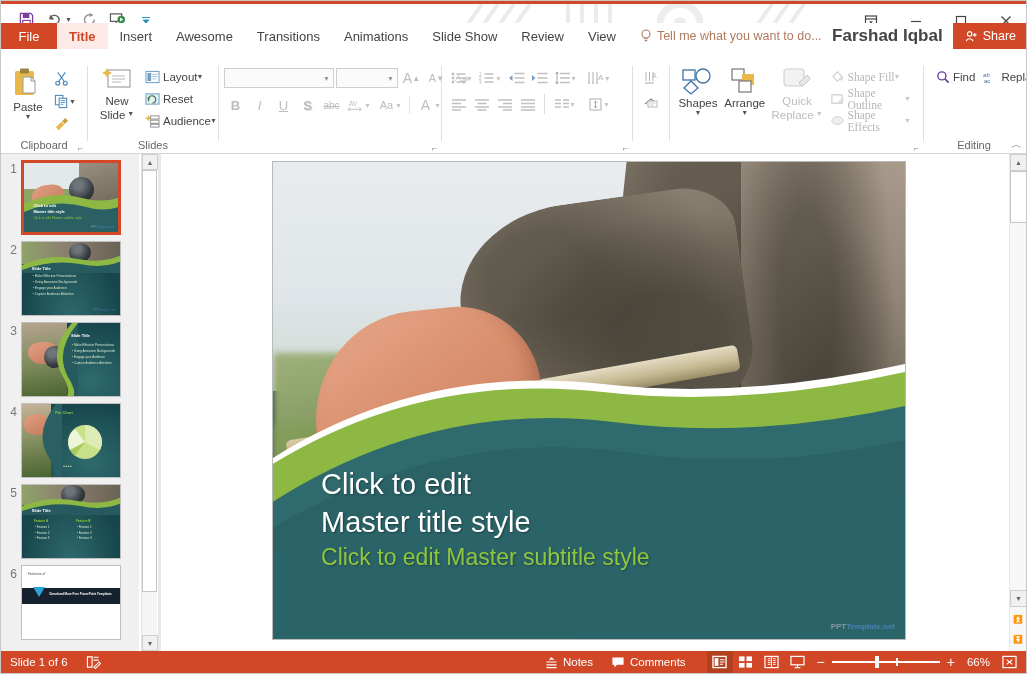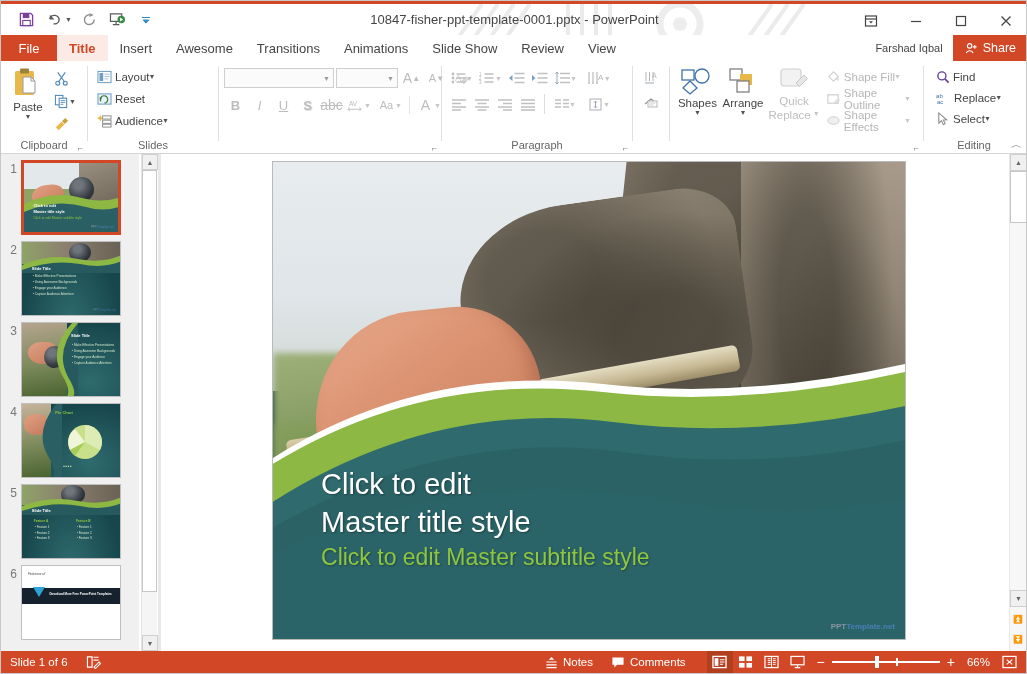--- a/index.html
+++ b/index.html
@@ -31,42 +31,42 @@
     width: 45px; height: 28px; display: flex; align-items: center; justify-content: center;
     cursor: pointer; color: #444;
   }
   .tb-watermark {
     position: absolute; right: 160px; top: 0; width: 420px; height: 34px;
     opacity: .5; pointer-events: none; overflow: hidden;
   }
 
   
   .tabstrip {
-    position: absolute; left: 0; top: 34px; width: 1027px; height: 26px;
+    position: absolute; left: 0; top: 22px; width: 1027px; height: 26px;
     background: #fff; display: flex; align-items: flex-end;
   }
   .tab-file {
     width: 56px; height: 26px; background: #d24726; color: #fff;
     display: flex; align-items: center; justify-content: center;
     font-size: 13px; cursor: pointer;
   }
   .tab {
     height: 26px; padding: 0 12px; display: flex; align-items: center;
     font-size: 13px; color: #444; cursor: pointer;
   }
   .tab.active { background: #fbeae6; color: #d24726; font-weight: bold; }
   .tellme {
     display: flex; align-items: center; gap: 5px; margin-left: 12px;
     font-size: 12.5px; color: #a06a4e; cursor: text; height: 26px;
   }
   .tellme .placeholder { color: #b07a5e; font-style: normal; }
   .user-area {
     position: absolute; right: 0; top: 0; height: 26px; display: flex; align-items: center;
   }
-  .username { font-size: 11px; color: #444; padding-right: 10px; cursor: pointer; }
+  .username { font-size: 17px; color: #444; padding-right: 10px; cursor: pointer; font-weight: bold; }
   .share-btn {
     background: #d24726; color: #fff; height: 26px; padding: 0 12px;
     display: flex; align-items: center; gap: 5px; font-size: 12.5px; cursor: pointer;
   }
 
   
   .ribbon {
     position: absolute; left: 0; top: 60px; width: 1027px; height: 93px;
     background: #fff; border-bottom: 1px solid #d4d4d4;
     display: flex;
@@ -84,21 +84,21 @@
   .bigbtn {
     display: flex; flex-direction: column; align-items: center; justify-content: flex-start;
     padding: 2px 5px; cursor: pointer; min-width: 44px;
   }
   .bigbtn .lbl { font-size: 11.5px; color: #444; line-height: 12px; text-align: center; margin-top: 2px; }
   .bigbtn .caret { font-size: 7px; color: #555; line-height: 8px; }
   .smallbtn {
     display: flex; align-items: center; gap: 3px; padding: 2px 4px;
     font-size: 11.5px; color: #444; cursor: pointer; height: 21px;
   }
-  .smallbtn.dis { color: #b6b6b6; cursor: default; }
+  .smallbtn.dis { color: #b6b6b6; cursor: default; font-family: Liberation Serif, serif; }
   .icobox { display: inline-flex; align-items: center; justify-content: center; }
   .tool {
     width: 23px; height: 22px; display: flex; align-items: center; justify-content: center;
     cursor: pointer; font-size: 13px; color: #555;
   }
   .tool.dis, .tool.dis:hover { color: #bdbdbd; background: transparent; cursor: default; }
   .ribrow { display: flex; align-items: center; }
   .fontbox {
     height: 20px; border: 1px solid #cfcfcf; background: #fbfbfb;
     display: flex; align-items: center; justify-content: flex-end;
@@ -324,21 +324,20 @@
         <path d="M11.7 5.9 L15 8 L11.7 10.1 Z" fill="#fff"></path>
       </svg>
     </div>
     <div class="qat-btn">
       <svg width="12" height="12" viewBox="0 0 12 12">
         <path d="M2 3.5h8 M3.5 6h5 M6 8.8 L3.6 6.2 h4.8 Z" stroke="#2d8fbf" stroke-width="1.1" fill="#2d8fbf"></path>
       </svg>
     </div>
   </div>
 
-  <div class="title-text">10847-fisher-ppt-template-0001.pptx - PowerPoint</div>
 
   <div class="winbtns">
     <div class="winbtn">
       <svg width="14" height="14" viewBox="0 0 14 14">
         <rect x="1.5" y="2" width="11" height="10" fill="none" stroke="#444" stroke-width="1.2"></rect>
         <path d="M1.5 5 h11" stroke="#444" stroke-width="1.2"></path>
         <path d="M7 9.6 L5 7.3 h4 Z" fill="#444"></path>
       </svg>
     </div>
     <div class="winbtn">
@@ -363,20 +362,29 @@
   <div class="tab-file">File</div>
   <div class="tab active">Title</div>
   <div class="tab">Insert</div>
   <div class="tab">Awesome</div>
   <div class="tab">Transitions</div>
   <div class="tab">Animations</div>
   <div class="tab">Slide Show</div>
   <div class="tab">Review</div>
   <div class="tab">View</div>
 
+  <div class="tellme">
+    <span class="icobox">
+      <svg width="12" height="14" viewBox="0 0 12 14">
+        <path d="M6 1 A4 4 0 0 0 6 9 A4 4 0 0 0 6 1 Z" fill="none" stroke="#b07a5e" stroke-width="1.1"></path>
+        <path d="M4.3 9.8 h3.4 M4.8 11.6 h2.4" stroke="#b07a5e" stroke-width="1.1"></path>
+      </svg>
+    </span>
+    <span class="placeholder">Tell me what you want to do...</span>
+  </div>
 
   <div class="user-area">
     <span class="username">Farshad Iqbal</span>
     <div class="share-btn">
       <span class="icobox">
         <svg width="13" height="13" viewBox="0 0 14 14">
           <circle cx="5" cy="4.2" r="2.4" fill="none" stroke="#fff" stroke-width="1.2"></circle>
           <path d="M1.4 12 A3.8 3.8 0 0 1 8.6 12" fill="none" stroke="#fff" stroke-width="1.2"></path>
           <path d="M10.5 3.3 v4 M8.5 5.3 h4" stroke="#fff" stroke-width="1.2"></path>
         </svg>
@@ -428,20 +436,34 @@
         </div>
       </div>
     </div>
     <div class="rgroup-label">Clipboard</div>
     <span class="dlg-launcher">⌐</span>
   </div>
   <div class="rgroup-sep"></div>
 
   <div class="rgroup" style="width:130px">
     <div class="rgroup-body">
+      <div class="bigbtn" style="min-width:48px">
+        <span class="icobox">
+          <svg width="30" height="26" viewBox="0 0 30 26">
+            <rect x="6" y="3" width="22" height="17" fill="#fff" stroke="#9a9a9a" stroke-width="1.1"></rect>
+            <path d="M10 9h13 M10 12h13 M10 15h9" stroke="#b9b9b9" stroke-width="1.1"></path>
+            <path d="M5 1 l1.6 3.3 L10 6 l-3.4 1.7 L5 11 L3.4 7.7 L0 6 l3.4-1.7 Z" fill="#e8b84b"></path>
+          </svg>
+        </span>
+        <span class="lbl">New</span>
+        <span style="display:flex;align-items:center;gap:2px">
+          <span class="lbl">Slide</span>
+          <span class="caret">▼</span>
+        </span>
+      </div>
       <div style="display:flex;flex-direction:column;gap:1px;padding-top:1px">
         <div class="smallbtn">
           <span class="icobox">
             <svg width="15" height="14" viewBox="0 0 16 15">
               <rect x="1" y="1.5" width="14" height="12" fill="#fff" stroke="#6e9ec4" stroke-width="1.1"></rect>
               <rect x="2.6" y="3.2" width="4" height="8.6" fill="#6e9ec4"></rect>
               <path d="M8 4.5h5.5 M8 7h5.5 M8 9.5h4" stroke="#9db9d4" stroke-width="1"></path>
             </svg>
           </span>
           <span>Layout</span>
@@ -493,21 +515,21 @@
             <text x="1" y="11" font-size="10" fill="#c4c4c4" font-family="Liberation Sans">A</text>
             <path d="M8 11 l5-5 2.5 2.5 -5 5 z" fill="#dcdcdc" stroke="#c4c4c4" stroke-width=".8"></path>
           </svg>
         </div>
       </div>
       <div class="ribrow" style="gap:1px;margin-top:5px">
         <div class="tool dis" style="font-weight:bold">B</div>
         <div class="tool dis" style="font-style:italic">I</div>
         <div class="tool dis" style="text-decoration:underline">U</div>
         <div class="tool dis" style="font-weight:bold;text-shadow:1px 1px 0 #ddd">S</div>
-        <div class="tool dis" style="font-size:14px;text-decoration:line-through">abc</div>
+        <div class="tool dis" style="font-size:10px;text-decoration:line-through">abc</div>
         <div class="tool dis">
           <svg width="17" height="15" viewBox="0 0 18 16">
             <text x="2" y="8" font-size="7" fill="#bdbdbd" font-family="Liberation Sans">AV</text>
             <path d="M1 12 h14 M1 12 l2-2 M1 12 l2 2 M15 12 l-2-2 M15 12 l-2 2" stroke="#bdbdbd" stroke-width="1" fill="none"></path>
           </svg>
         </div>
         <span class="qat-caret" style="color:#c6c6c6">▼</span>
         <div class="tool dis" style="font-size:11px">Aa</div>
         <span class="qat-caret" style="color:#c6c6c6">▼</span>
         <div style="width:1px;height:18px;background:#e4e4e4;margin:0 3px"></div>
@@ -598,21 +620,20 @@
         <span class="qat-caret" style="color:#c6c6c6">▼</span>
         <div class="tool dis" style="margin-left:5px">
           <svg width="17" height="15" viewBox="0 0 17 15">
             <rect x="3" y="2" width="11" height="11" fill="none" stroke="#b5b5b5" stroke-width="1.1"></rect>
             <path d="M8.5 4 v7 M8.5 4 l-1.4 1.6 M8.5 4 l1.4 1.6 M8.5 11 l-1.4-1.6 M8.5 11 l1.4-1.6" stroke="#9aa8b5" stroke-width="1" fill="none"></path>
           </svg>
         </div>
         <span class="qat-caret" style="color:#c6c6c6">▼</span>
       </div>
     </div>
-    <div class="rgroup-label">Paragraph</div>
     <span class="dlg-launcher">⌐</span>
   </div>
   <div class="rgroup-sep"></div>
 
   <div class="rgroup" style="width:36px">
     <div class="rgroup-body" style="flex-direction:column;padding-top:5px;align-items:center">
       <div class="ribrow">
         <div class="tool dis">
           <svg width="17" height="15" viewBox="0 0 17 15">
             <path d="M3 2 v9 M6.5 2 v9 M10 2 v9" stroke="#b5b5b5" stroke-width="1"></path>
@@ -702,21 +723,21 @@
           <span>Shape Effects</span>
           <span class="qat-caret" style="color:#c6c6c6">▼</span>
         </div>
       </div>
     </div>
     <span class="dlg-launcher">⌐</span>
   </div>
   <div class="rgroup-sep"></div>
 
   <div class="rgroup" style="width:100px">
-    <div class="rgroup-body" style="flex-direction:column;padding-top:5px;padding-left:8px">
+    <div class="rgroup-body" style="flex-direction:row;padding-top:5px;padding-left:8px">
       <div class="smallbtn">
         <span class="icobox">
           <svg width="14" height="14" viewBox="0 0 15 15">
             <circle cx="6.3" cy="6.3" r="4.3" fill="none" stroke="#6b3fa0" stroke-width="1.5"></circle>
             <path d="M9.6 9.6 L13.5 13.5" stroke="#6b3fa0" stroke-width="1.8"></path>
           </svg>
         </span>
         <span>Find</span>
       </div>
       <div class="smallbtn">

